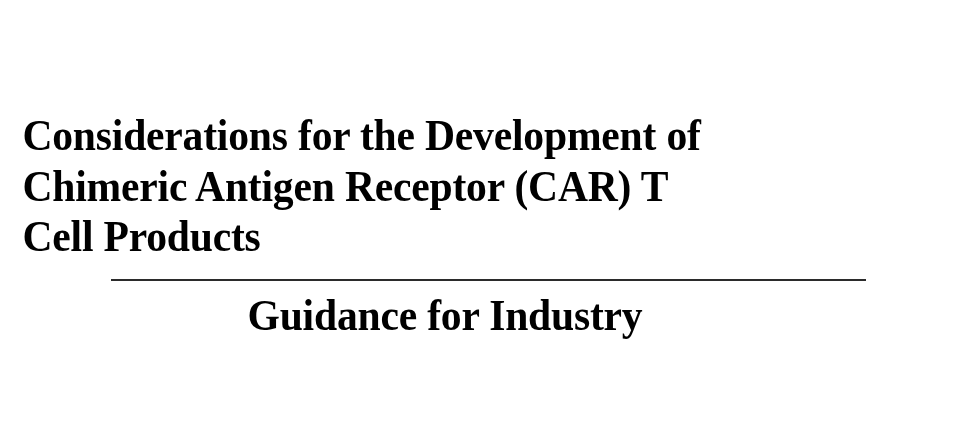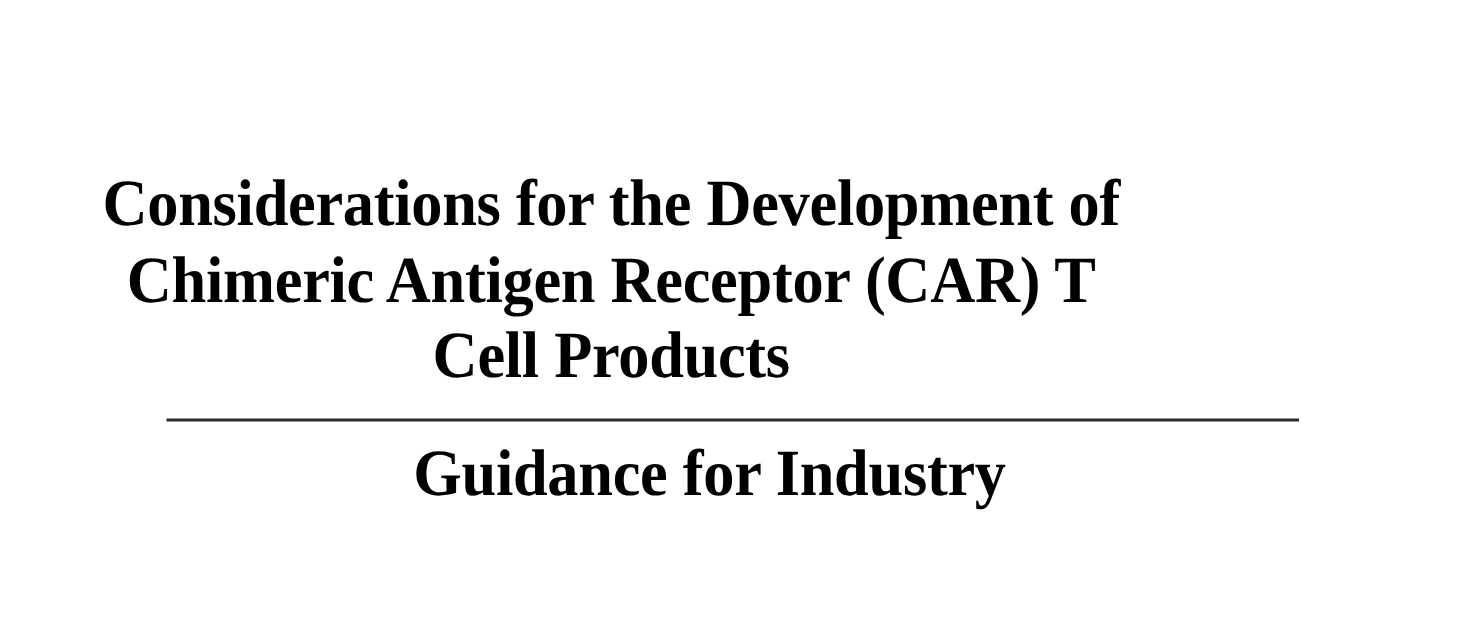--- a/index.html
+++ b/index.html
@@ -23,21 +23,20 @@
     height: 423px;
     background: #ffffff;
   }
 
   
   .title-block {
     position: absolute;
     left: 0;
     top: 111px;
     width: 815px;
-    text-align: center;
   }
 
   .title-line {
     display: block;
     font-family: "Liberation Serif", "DejaVu Serif", serif;
     font-weight: bold;
     font-size: 44px;
     line-height: 50.5px;
     letter-spacing: -0.2px;
     color: #000000;
@@ -63,21 +62,20 @@
     background: #2b2b2b;
   }
 
   
   .subtitle-block {
     position: absolute;
     left: 0;
     top: 291px;
     width: 890px;
     text-align: center;
-    margin-left: 28px;
   }
   .subtitle-text {
     display: block;
     font-family: "Liberation Serif", "DejaVu Serif", serif;
     font-weight: bold;
     font-size: 44px;
     line-height: 50px;
     letter-spacing: -0.2px;
     color: #000000;
     white-space: nowrap;

